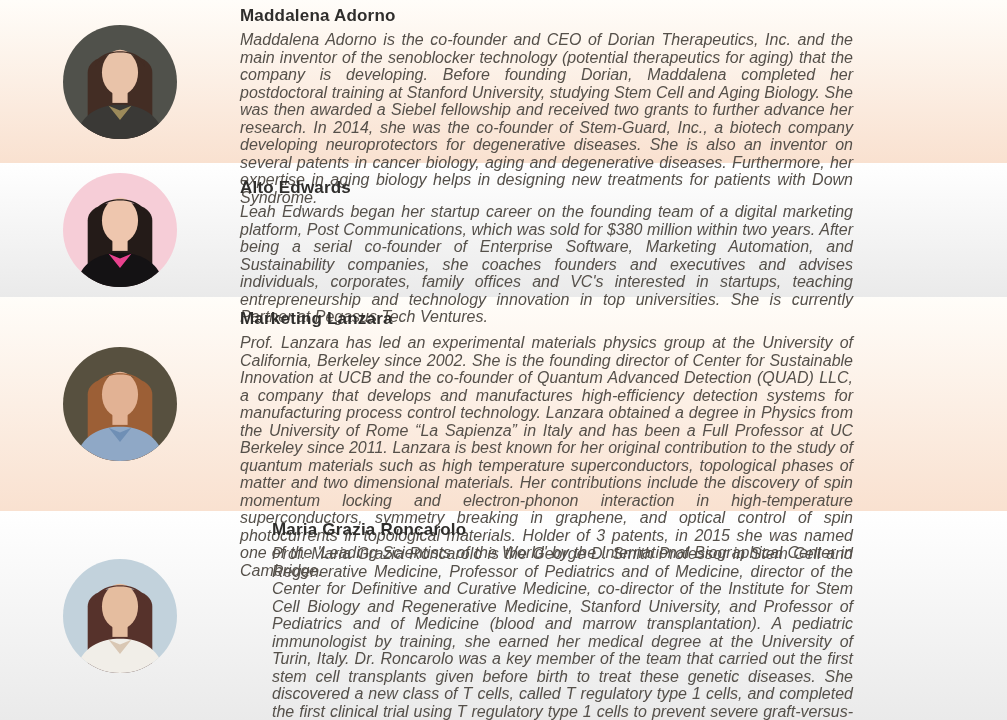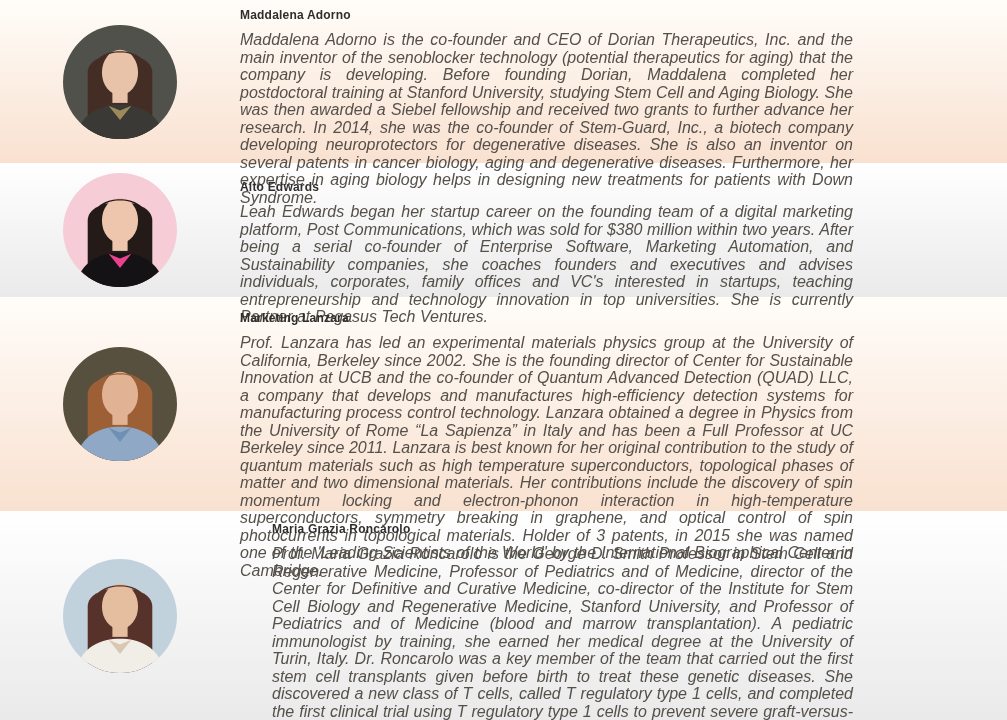--- a/index.html
+++ b/index.html
@@ -23,21 +23,21 @@
     width:114px;height:114px;border-radius:50%;overflow:hidden;
     flex:0 0 auto;
   }
   .photo svg{display:block;width:100%;height:100%;}
   .text-col{flex:1;padding-right:154px;box-sizing:border-box;}
   .row-1 .text-col{padding-top:8px;}
   .row-2 .text-col{padding-top:17px;}
   .row-3 .text-col{padding-top:14px;}
   .row-4 .text-col{padding-top:11px;}
   .profile-name{
-    font-size:12px;font-weight:bold;color:#2f2e2c;
+    font-size:17px;font-weight:bold;color:#2f2e2c;
     letter-spacing:.2px;line-height:15px;margin:0 0 8px 0;
   }
   .profile-bio{
     font-size:16px;line-height:17.5px;color:#55504a;
     text-align:justify;margin:0;font-style:italic;
   }
 </style>
 </head>
 <body>
 

